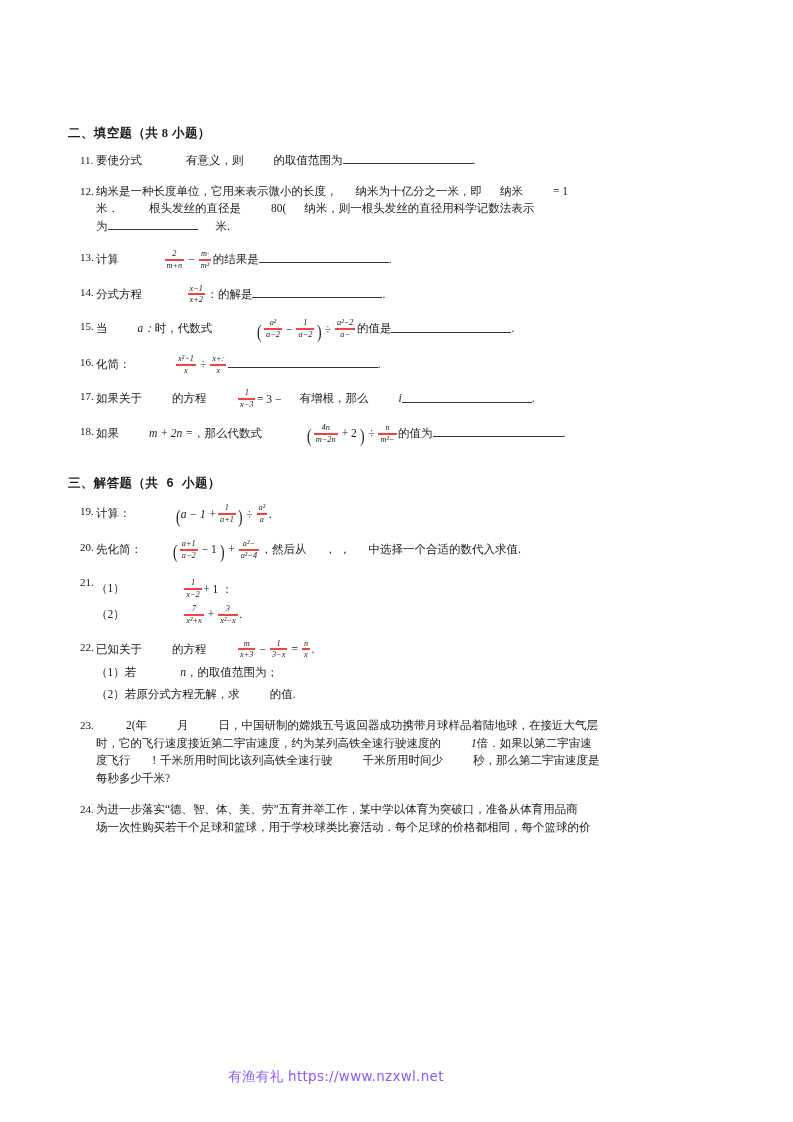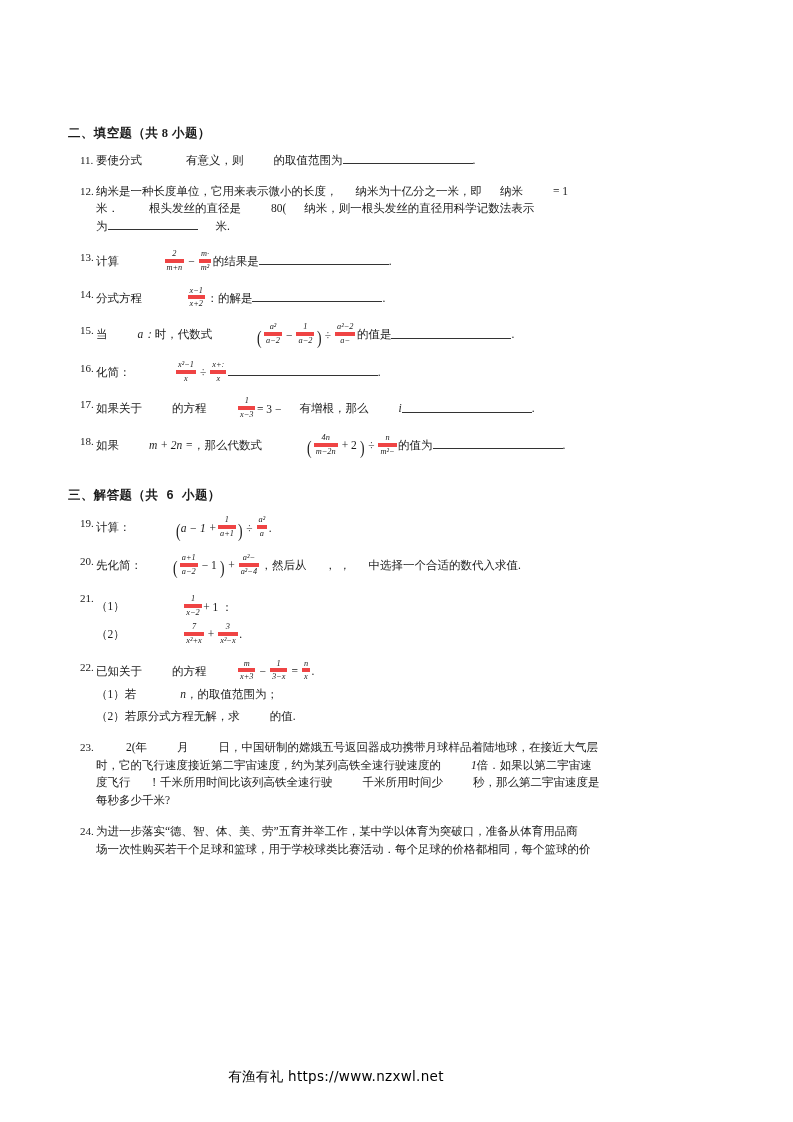--- a/index.html
+++ b/index.html
@@ -86,21 +86,21 @@
     display: inline-block;
     vertical-align: -0.52em;
     text-align: center;
     font-size: 8.3px;
     line-height: 1.18;
     margin: 0 1.5px;
   }
   .frac > .num { display: block; padding: 0 2px; }
   .frac > .den {
     display: block;
-    border-top: 4px solid #ef4444;
+    border-top: 2px solid #ef4444;
     padding: 0 2px;
     font-style: italic;
   }
   .paren {
     display: inline-block;
     font-size: 19px;
     font-style: normal;
     vertical-align: -0.27em;
     font-weight: 300;
     transform: scaleX(0.72);
@@ -111,21 +111,21 @@
 
   
   .watermark {
     position: absolute;
     left: 0;
     top: 1068px;
     width: 672px;
     text-align: center;
     font-family: "DejaVu Sans", "Liberation Sans", sans-serif;
     font-size: 13.5px;
-    color: #000000;
+    color: #8b5cf6;
     letter-spacing: 0.3px;
   }
 </style>
 </head>
 <body>
 
 <div class="page">
   <div class="content">
 
     <div class="section-head">二、填空题（共 8 小题）</div>

